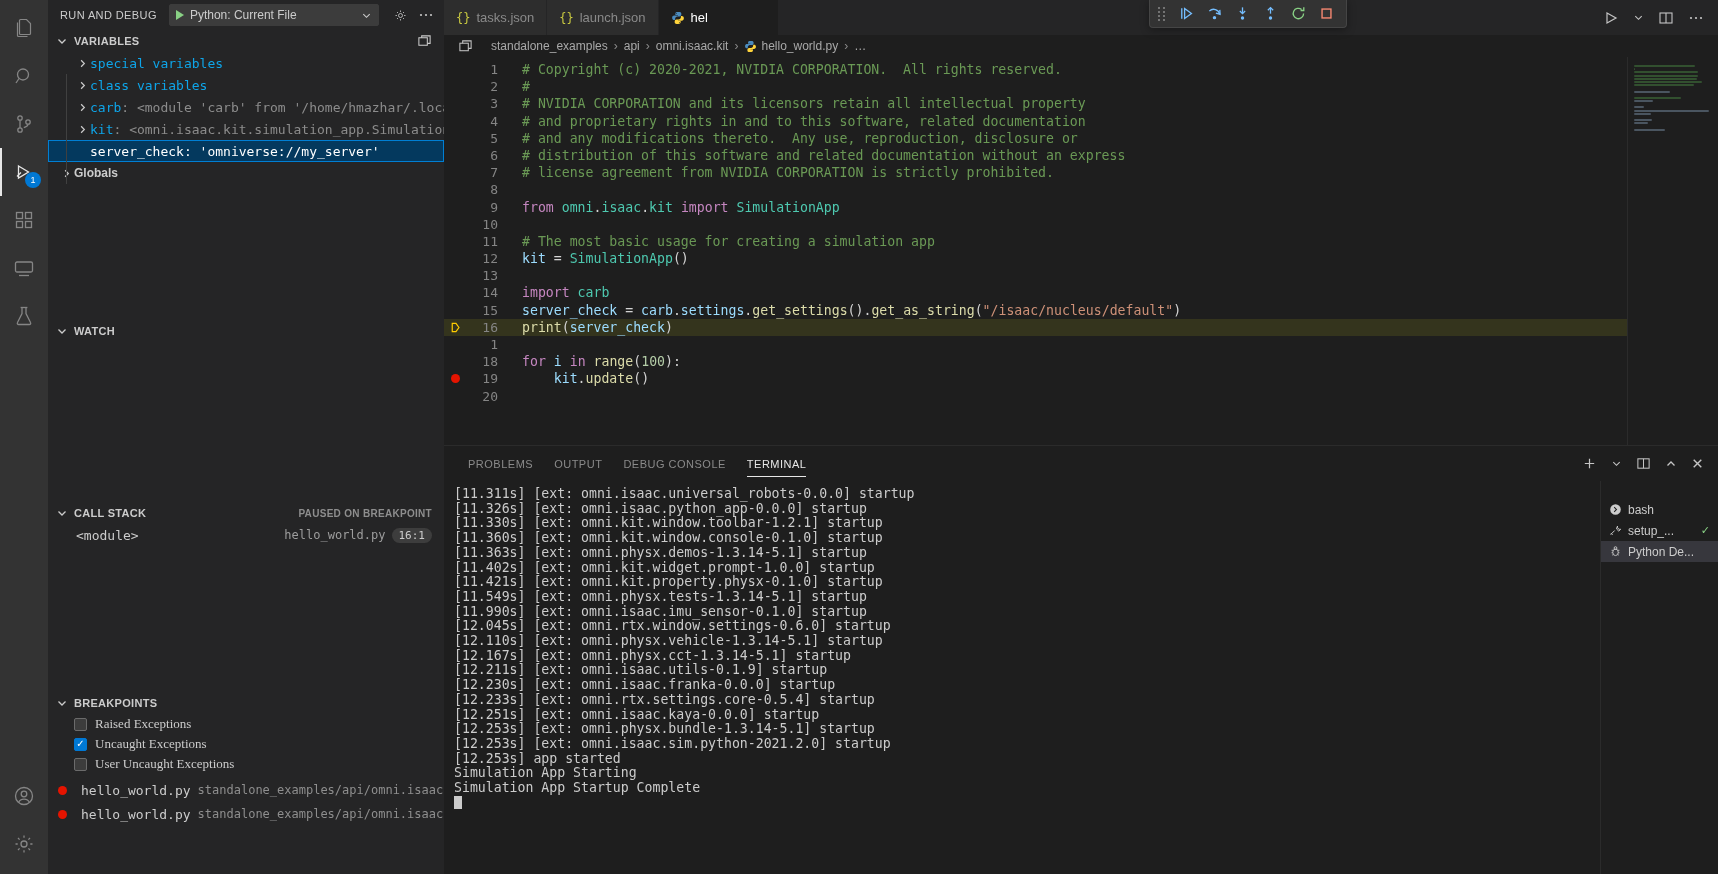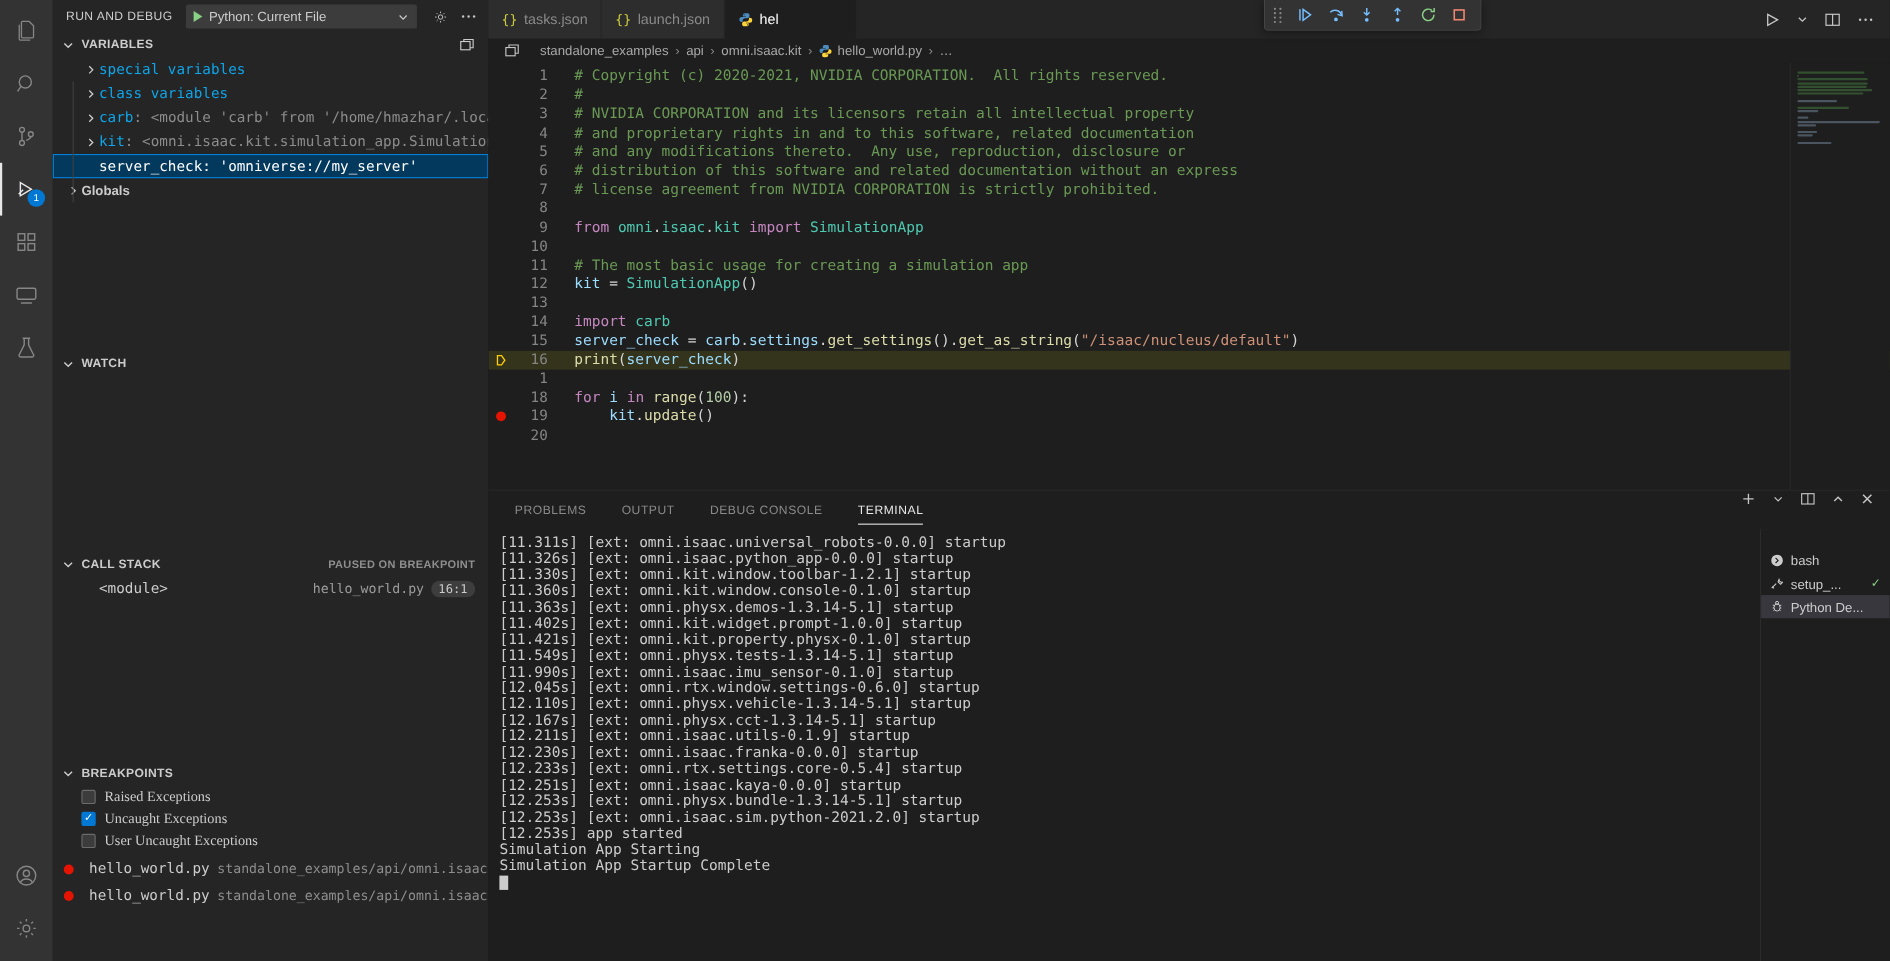--- a/index.html
+++ b/index.html
@@ -76,21 +76,21 @@
   .vstr  { color:#cccccc; }
   .var-row.selected {
     background:#04395e; outline:1px solid #007fd4; outline-offset:-1px;
     color:#ffffff;
   }
   .var-row.selected .vname, .var-row.selected .vstr { color:#ffffff; }
   .tree-guide { position:absolute; width:1px; background:#404040; }
 
   .watch-body { height: 118px; }
 
-  .cs-row { height:22px; display:flex; align-items:center; font-size:13px; padding-left:42px; font-family:"DejaVu Sans Mono",monospace;}
+  .cs-row { height:22px; display:flex; align-items:center; font-size:13px; padding-left:28px; font-family:"DejaVu Sans Mono",monospace;}
   .cs-row .file { margin-left:auto; color:#9d9d9d; font-size:12px; padding-right:6px;}
   .cs-row .pos { color:#cccccc; font-size:11px; background:#3d3d3d; border-radius:9px; padding:1px 7px; margin-right:12px;}
 
   .bp-row { height:20px; display:flex; align-items:center; gap:8px; padding-left:26px; font-size:13px; font-family:Liberation Serif, serif;}
   .bp-row .cb {
     width:13px;height:13px;flex:0 0 13px;border-radius:2px;background:#3c3c3c;border:1px solid #6b6b6b;
     display:flex;align-items:center;justify-content:center;
   }
   .bp-row .cb.checked { background:#0078d4; border-color:#0078d4; }
   .bp-row .cb.checked::after { content:"✓"; color:#fff; font-size:10px; line-height:1; }
@@ -152,21 +152,21 @@
   .plain { color:#d4d4d4; }
 
   .minimap { position:absolute; right:0; top:0; width:90px; bottom:0; background:#1e1e1e; }
   .mm-inner { position:absolute; right:8px; top:8px; width:76px; }
   .mm-line { height:2px; margin-bottom:1.2px; border-radius:1px; }
 
   .editor-rightline { position:absolute; right:90px; top:0; bottom:0; width:1px; background:#2b2b2b;}
 
   
   .panel { flex:1; display:flex; flex-direction:column; background:#1e1e1e; border-top:1px solid #2b2b2b; min-height:0;}
-  .panel-head { height:35px; display:flex; align-items:flex-start; padding-left:14px; gap:12px;}
+  .panel-head { height:35px; display:flex; align-items:center; padding-left:14px; gap:1px;}
   .ptab {
     font-size:11px; letter-spacing:.5px; text-transform:uppercase; color:#8a8a8a;
     padding: 0 10px; height:35px; display:flex; align-items:center; cursor:pointer; position:relative;
     font-family:"Liberation Sans",sans-serif;
   }
   .ptab.active { color:#e7e7e7; }
   .ptab.active::after { content:""; position:absolute; left:10px; right:10px; bottom:4px; height:1px; background:#e7e7e7;}
   .panel-actions { margin-left:auto; display:flex; align-items:center; gap:14px; padding-right:14px; color:#c5c5c5;}
 
   .panel-body { flex:1; display:flex; min-height:0; }

